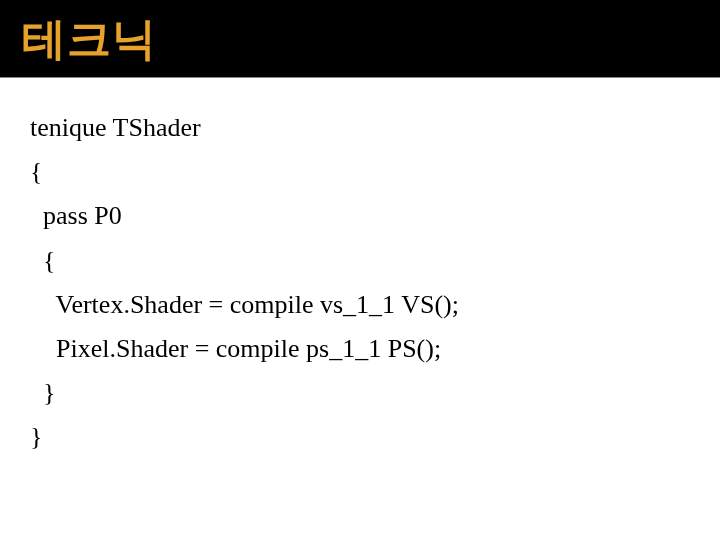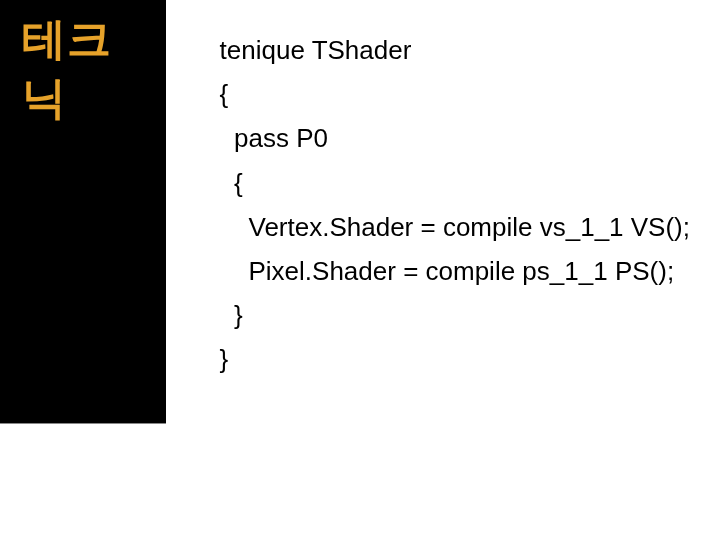--- a/index.html
+++ b/index.html
@@ -1,36 +1,36 @@
 <!DOCTYPE html>
 <html><head>
 <meta charset="utf-8">
 <style>
   * { margin: 0; padding: 0; box-sizing: border-box; }
   html, body { width: 720px; height: 540px; background: #ffffff; font-family: "Malgun Gothic", "Consolas", monospace; }
-  .slide { width: 720px; height: 424px; display: flex; flex-direction: row; gap: 24px; }
+  .slide { width: 720px; height: 424px; display: flex; flex-direction: column; }
   .header {
     background: #000000;
     padding: 10px 22px 8px 22px;
     border-bottom: 1px solid #888;
   }
   .title {
     color: #e6a22a;
     font-size: 44px;
     font-weight: 700;
     letter-spacing: 1px;
     font-family: "Malgun Gothic", "Arial Black", sans-serif;
   }
   .body {
     flex: 1;
     background: #ffffff;
     padding: 28px 30px 0 30px;
   }
   .code {
-    font-family: Liberation Sans, sans-serif;
+    font-family: Liberation Serif, serif;
     font-size: 26px;
     line-height: 1.7;
     color: #000000;
     white-space: pre;
   }
 </style>
 </head>
 <body>
 
 <div class="slide">

